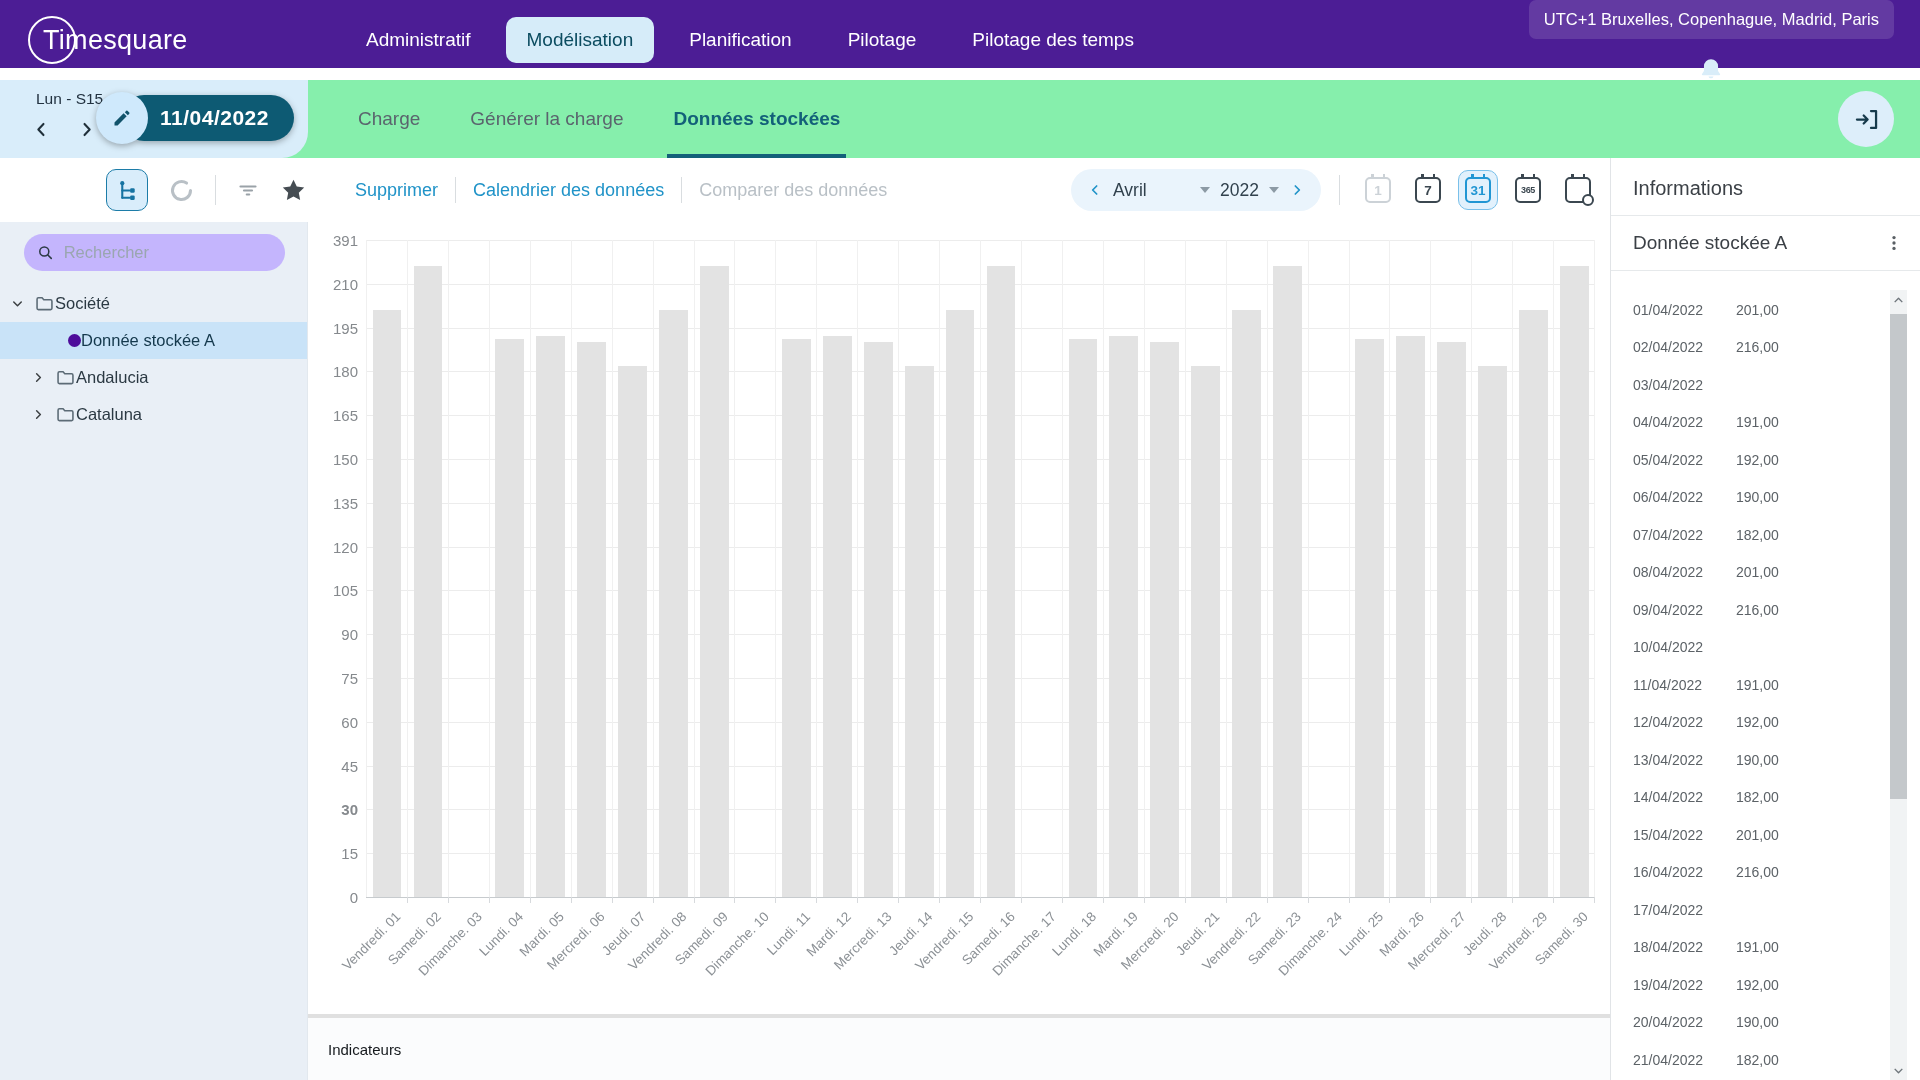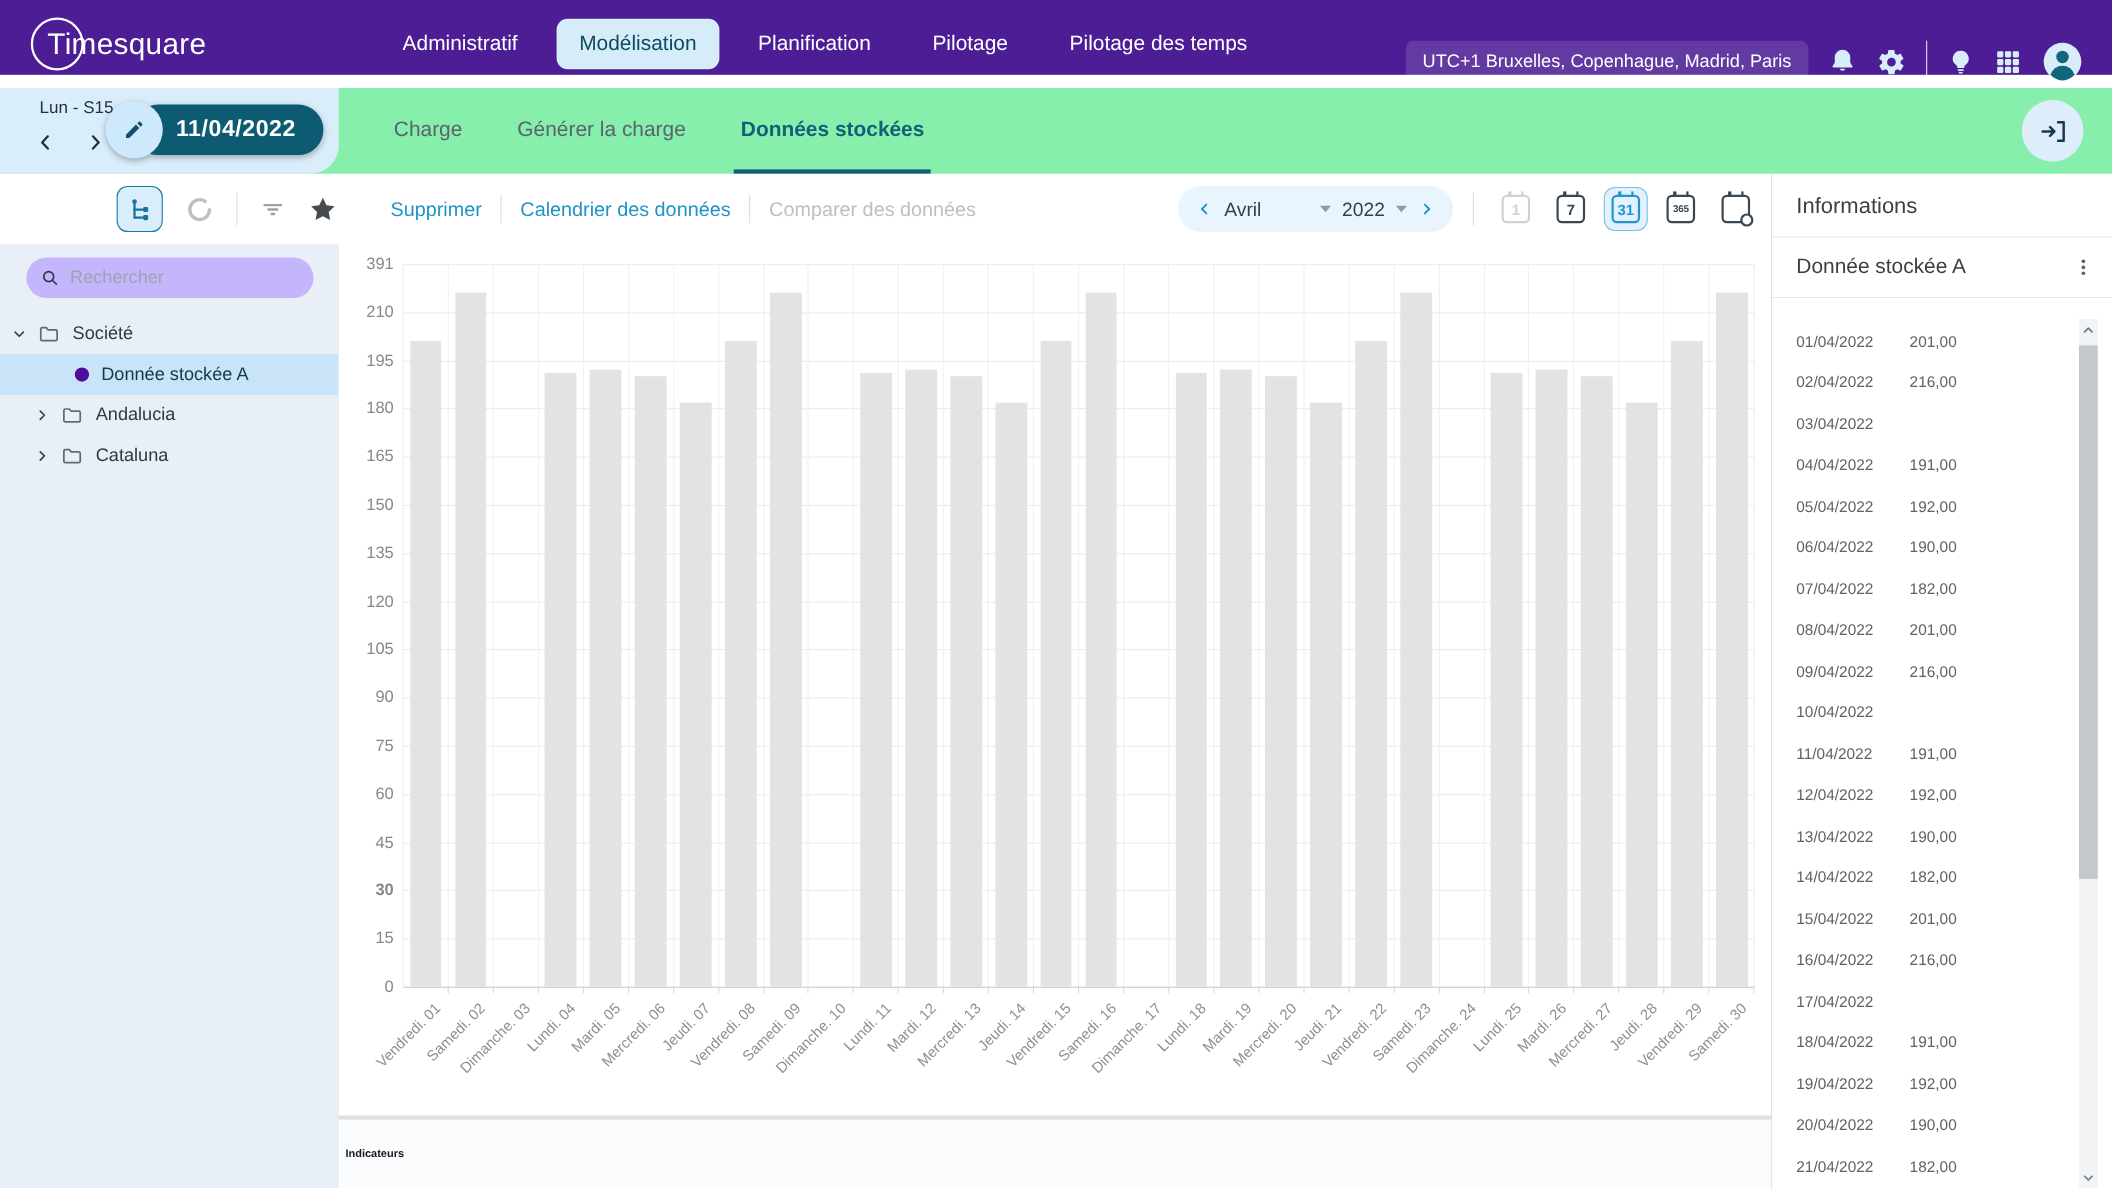--- a/index.html
+++ b/index.html
@@ -8,21 +8,21 @@
   svg{display:block;}
 
   
   .topbar{position:absolute;top:0;left:0;width:1920px;height:68px;background:#4c1d95;}
   .logo{position:absolute;left:28px;top:0;height:80px;display:flex;align-items:center;cursor:pointer;}
   .logo-circle{width:44px;height:44px;border:2.5px solid #fff;border-radius:50%;flex:none;}
   .logo-text{color:#fff;font-size:27px;margin-left:-33px;letter-spacing:.3px;}
   .mainnav{position:absolute;left:345px;top:0;height:80px;display:flex;align-items:center;gap:14px;}
   .nav-item{padding:12px 21px;font-size:19px;color:#fff;border-radius:10px;cursor:pointer;white-space:nowrap;}
   .nav-item.active{background:#d6ecf9;color:#0b4c60;font-weight:500;}
-  .top-right{position:absolute;right:26px;top:16px;height:80px;display:flex;align-items:center;gap:18px;}
+  .top-right{position:absolute;right:26px;top:0;height:80px;display:flex;align-items:center;gap:18px;flex-direction:column;}
   .tz-pill{background:rgba(255,255,255,.13);color:#fff;font-size:16.5px;padding:10px 15px;border-radius:7px;cursor:pointer;white-space:nowrap;}
   .tdiv{width:1.5px;height:38px;background:rgba(255,255,255,.85);}
   .tb-ic{cursor:pointer;display:flex;}
 
   
   .secondbar{position:absolute;top:80px;left:0;width:1920px;height:78px;background:#86efac;border-bottom:1px solid #d7dbde;}
   .datebox{position:absolute;left:0;top:0;width:308px;height:78px;background:#d9edfa;border-radius:0 0 26px 0;}
   .week-label{position:absolute;left:36px;top:10px;font-size:15.5px;color:#223240;}
   .week-nav{position:absolute;left:32px;top:40px;display:flex;gap:26px;}
   .week-btn{cursor:pointer;display:flex;}
@@ -71,21 +71,21 @@
 
   
   .sidebar{position:absolute;top:222px;left:0;width:308px;bottom:0;background:#e9eff6;border-right:1px solid #e2e8ee;box-sizing:border-box;}
   .searchbox{margin:12px 22px 14px 24px;height:37px;background:#c4b5fd;border-radius:19px;display:flex;align-items:center;padding:0 13px;gap:8px;}
   .searchbox input{border:none;outline:none;font-size:16.5px;color:#2c3a44;width:100%;background:transparent;font-family:inherit;}
   .searchbox input::placeholder{color:#9aa6b0;}
   .tree-row{height:37px;display:flex;align-items:center;font-size:16.5px;color:#2b3943;cursor:pointer;box-sizing:border-box;}
   .tree-row.selected{background:#c9e3f8;color:#14384c;}
   .tchev{display:flex;width:18px;justify-content:center;flex:none;}
   .ticon{display:flex;margin-left:8px;flex:none;}
-  .tlabel{margin-left:11px;white-space:nowrap;}
+  .tlabel{white-space:nowrap;}
   .dot{width:13px;height:13px;border-radius:50%;flex:none;}
 
   
   .chartzone{position:absolute;left:308px;top:222px;width:1302px;height:792px;background:#fff;}
   .yaxis{position:absolute;left:0;top:18px;width:50px;height:657px;}
   .ylab{position:absolute;right:0;transform:translateY(-50%);font-size:15px;color:#85898d;}
   .plot{position:absolute;left:58px;top:18px;right:15px;height:657px;}
   .hline{position:absolute;left:0;right:0;height:1px;background:#ececec;}
   .hline.zero{background:#c7cbce;}
   .cols{position:absolute;top:0;left:0;right:0;bottom:0;display:flex;}
@@ -94,21 +94,21 @@
   .col::after{content:'';position:absolute;right:-1px;bottom:-6px;width:1px;height:6px;background:#d7dadd;}
   .bar{position:absolute;left:14%;width:72%;bottom:0;background:#e3e3e3;}
   .xlabels{position:absolute;top:675px;left:58px;right:15px;height:115px;}
   .xlh{position:absolute;top:12px;width:0;}
   .xlab{position:absolute;right:-6px;top:0;white-space:nowrap;transform:rotate(-45deg);transform-origin:top right;
         font-size:13.5px;color:#8b9095;}
 
   
   .splitter{position:absolute;left:308px;top:1014px;width:1302px;height:4px;background:#e0e0e0;}
   .indicators{position:absolute;left:308px;top:1018px;width:1302px;bottom:0;background:#fbfcfd;}
-  .ind-label{position:absolute;left:6px;top:50%;transform:translateY(-50%);font-size:10px;color:#15191d;font-weight:700;}
+  .ind-label{position:absolute;left:20px;top:50%;transform:translateY(-50%);font-size:15px;color:#15191d;font-weight:400;}
 
   
   .rightpanel{position:absolute;left:1610px;top:158px;width:310px;bottom:0;background:#fff;border-left:1px solid #e1e4e7;box-sizing:border-box;}
   .rp-title{padding:19px 22px 15px;font-size:20px;color:#3b4046;border-bottom:1px solid #e6e9eb;}
   .rp-dataset{display:flex;align-items:center;justify-content:space-between;padding:15px 14px 15px 22px;border-bottom:1px solid #e6e9eb;}
   .rp-dataset .name{font-size:19px;color:#3b4046;}
   .kebab{cursor:pointer;display:flex;padding:2px;}
   .infolist{position:absolute;top:133px;left:0;right:36px;bottom:0;overflow:hidden;}
   .info-row{height:37.5px;display:flex;align-items:center;padding-left:22px;font-size:14px;color:#5c6267;}
   .i-date{width:103px;flex:none;}

